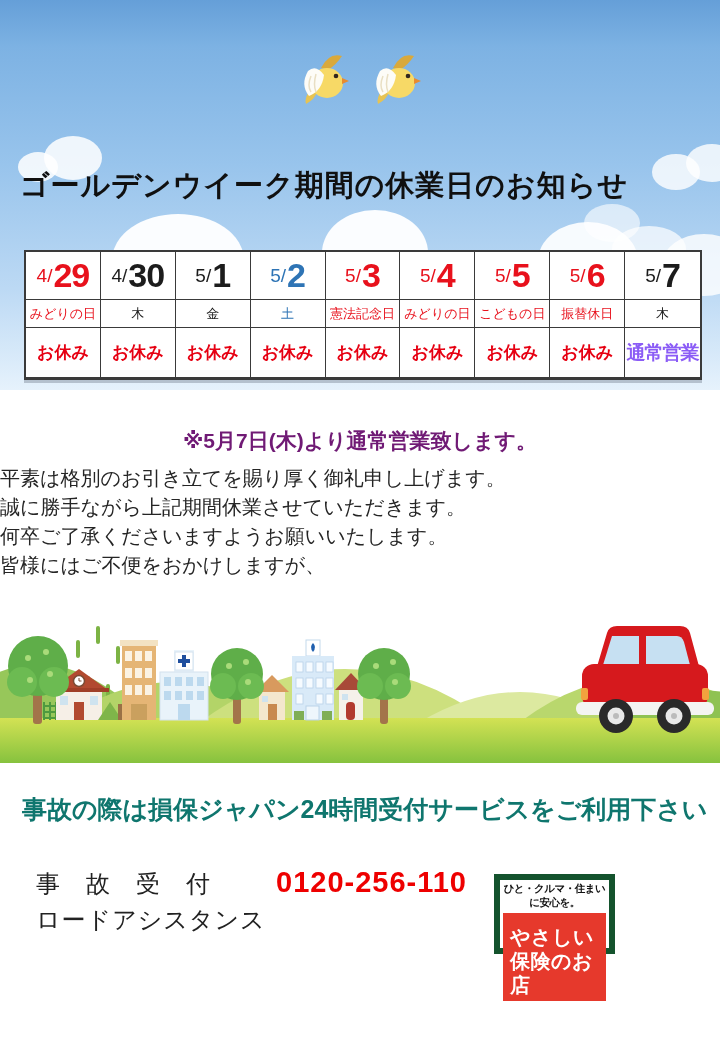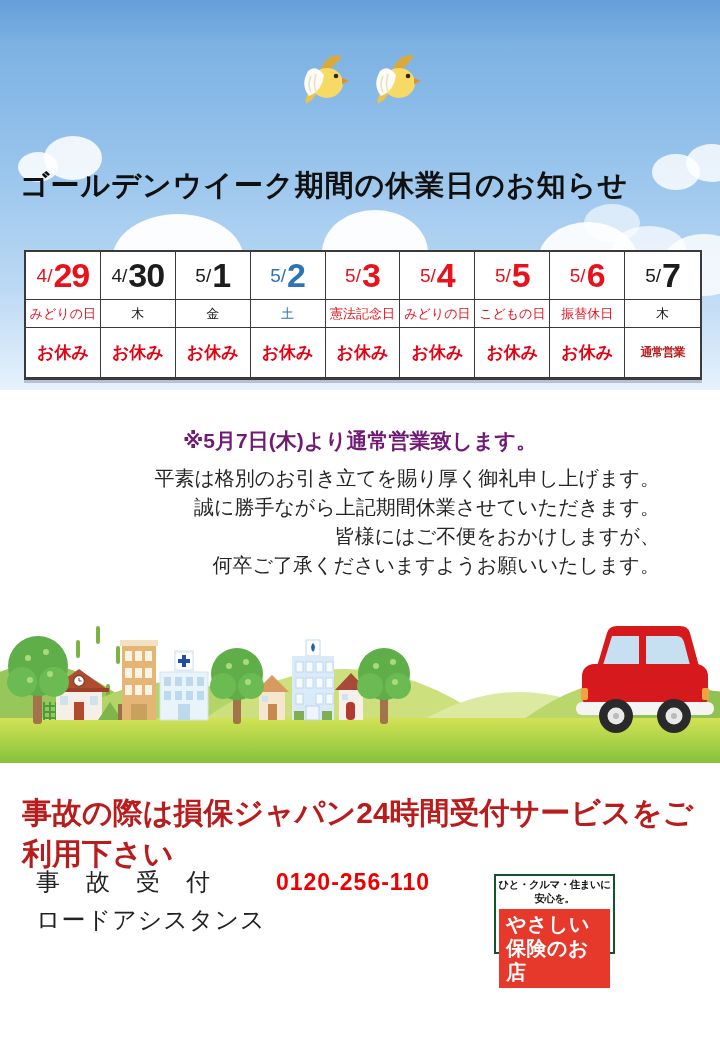--- a/index.html
+++ b/index.html
@@ -24,37 +24,37 @@
   .cell.last-col{border-right:none;}
   .row-date{height:47px;}
   .row-label{height:27px;font-size:13px;}
   .row-status{height:49px;border-bottom:none;font-weight:bold;}
   .dm{font-size:19px;font-weight:500;margin-right:1px;}
   .dd{font-size:34px;font-weight:600;letter-spacing:-1px;}
   .tone-holiday{color:#e8111c;}
   .tone-weekday{color:#1c1c1c;}
   .tone-saturday{color:#2e74b5;}
   .status-closed{color:#e60012;font-size:17px;}
-  .status-open{color:#b91c1c;font-size:12px;letter-spacing:-1px;}
+  .status-open{color:#8b5cf6;font-size:19px;letter-spacing:-1px;}
   
   .reopen-note{position:absolute;top:427px;left:0;width:720px;text-align:center;font-size:21px;font-weight:bold;color:#701a75;}
-  .greeting{position:absolute;top:464px;left:0;width:660px;text-align:right;font-size:20px;line-height:29px;color:#252525;}
+  .greeting{position:absolute;top:464px;left:0;width:660px;text-align:left;font-size:20px;line-height:29px;color:#252525;}
   
   .town{position:absolute;left:0;top:590px;}
   
-  .accident-headline{position:absolute;top:793px;left:22px;width:690px;font-size:30px;font-weight:bold;color:#b91c1c;}
+  .accident-headline{position:absolute;top:793px;left:22px;width:690px;font-size:25px;font-weight:bold;color:#0f766e;}
   .contact-block{position:absolute;top:866px;left:26px;width:460px;}
   .contact-row{display:flex;align-items:baseline;height:38px;margin-left:10px;}
   .contact-label{width:240px;font-size:24px;color:#222;letter-spacing:1px;}
-  .contact-number{font-size:23px;font-weight:600;color:#ee0000;letter-spacing:1px;}
-  
-  .brand-box{position:absolute;left:494px;top:874px;width:121px;height:80px;border:2px solid #14532d;
+  .contact-number{font-size:29px;font-weight:600;color:#ee0000;letter-spacing:1px;}
+  
+  .brand-box{position:absolute;left:494px;top:874px;width:121px;height:80px;border:6px solid #14532d;
     background:#fff;box-sizing:border-box;display:flex;flex-direction:column;}
   .brand-tagline{font-size:10.5px;font-weight:bold;text-align:center;padding-top:2px;letter-spacing:-0.5px;color:#111;}
-  .brand-shop{flex:1;background:#e6392c;color:#fff;margin:3px;padding:3px 2px 4px 7px;
+  .brand-shop{flex:1;background:#e6392c;color:#fff;margin:3px;padding:12px 2px 4px 7px;
     font-weight:bold;font-size:20px;line-height:1.2;letter-spacing:0.5px;}
   .bic-row{position:absolute;left:491px;top:959px;display:flex;align-items:flex-start;}
   .bic-prefix{display:flex;flex-direction:column;font-weight:bold;font-size:15px;line-height:1.05;
     color:#1a1a1a;margin:4px 5px 0 5px;letter-spacing:1px;}
   .bic-name-wrap{display:flex;flex-direction:column;}
   .bic-name{font-size:45px;font-weight:bold;color:#2d2d2d;line-height:0.82;letter-spacing:0;}
   .bic-reading{display:flex;justify-content:space-between;color:#e6392c;font-size:11px;
     padding:0 10px 0 14px;margin-top:3px;font-weight:bold;}
 </style>
 </head>
@@ -151,22 +151,22 @@
       <div class="cell row-status status-closed">お休み</div>
       <div class="cell row-status status-closed">お休み</div>
       <div class="cell row-status status-closed">お休み</div>
       <div class="cell row-status status-open last-col">通常営業</div>
     </div>
 
   <div class="reopen-note">※5月7日(木)より通常営業致します。</div>
   <div class="greeting">
     <div>平素は格別のお引き立てを賜り厚く御礼申し上げます。</div>
     <div>誠に勝手ながら上記期間休業させていただきます。</div>
+    <div>何卒ご了承くださいますようお願いいたします。</div>
     <div>皆様にはご不便をおかけしますが、</div>
-    <div>何卒ご了承くださいますようお願いいたします。</div>
   </div>
 
   <svg class="town" width="720" height="180" viewBox="0 0 720 180">
     <defs>
       <linearGradient id="grassGrad" x1="0" y1="0" x2="0" y2="1">
         <stop offset="0" stop-color="#d3e254"></stop>
           <stop offset="1" stop-color="#86c23e"></stop>
       </linearGradient>
     </defs>
 

